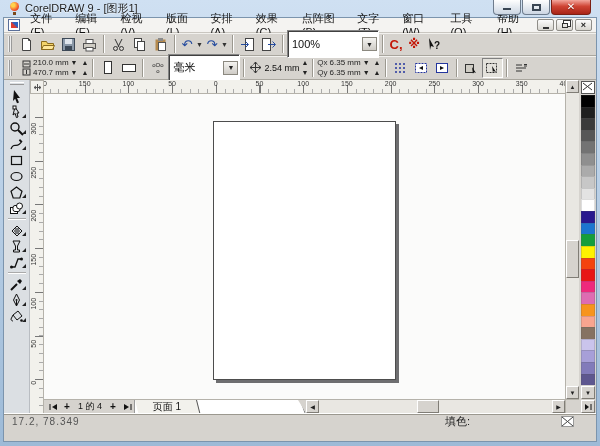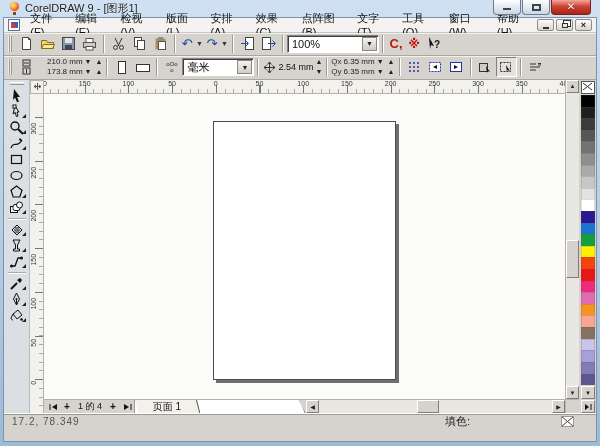--- a/index.html
+++ b/index.html
@@ -30,21 +30,21 @@
   .mdi-btn .rest{width:6px;height:5px;border:1px solid #333;box-shadow:2px -2px 0 -0px #fff,2px -2px 0 1px #333}
   .mdi-btn .xx{font-size:9px;line-height:1;color:#222;font-weight:bold}
   
   .toolrow{background:#d6d3ce;border-bottom:1px solid #a9a69e;box-shadow:inset 0 1px 0 #f2f1ee;display:flex;align-items:center;padding:0 3px}
   .stdbar{height:23px}
   .propbar{height:24px}
   .grip{width:4px;height:16px;border-left:2px ridge #eee;border-right:2px ridge #eee;margin:0 4px 0 1px}
   .tbtn{width:21px;height:20px;display:flex;align-items:center;justify-content:center;border:1px solid transparent}
   .tsep{width:2px;height:18px;border-left:1px solid #9b988f;border-right:1px solid #fff;margin:0 3px}
   .ddarrow{width:9px;height:20px;display:flex;align-items:center;justify-content:center;font-size:7px;color:#333}
-  .combo{height:18px;background:#fff;border:1px solid;border-color:#848484 #fff #fff #848484;box-shadow:inset 1px 1px 0 #404040;display:flex;align-items:center;position:relative}
+  .combo{height:28px;background:#fff;border:1px solid;border-color:#848484 #fff #fff #848484;box-shadow:inset 1px 1px 0 #404040;display:flex;align-items:center;position:relative}
   .combo .val{flex:1;padding:0 4px;font-size:11px}
   .combo .cbtn{width:15px;height:14px;margin-right:1px;background:linear-gradient(#f4f3f0,#cfccc6);border:1px solid #8b887f;display:flex;align-items:center;justify-content:center;font-size:7px;color:#222}
   .stack{display:flex;flex-direction:column;justify-content:center;font-size:8px;line-height:10px;color:#222}
   .stack .srow{display:flex;align-items:center;gap:2px;white-space:nowrap}
   .spin{font-size:7px;letter-spacing:1px;color:#222}
   .miniico{font-size:8px;color:#333}
   .red{color:#c41708;font-weight:bold}
   
   .main{height:334px;display:flex;align-items:stretch}
   .toolbox{width:26px;background:#dbdfe3;border-right:1px solid #b9bdc2;display:flex;flex-direction:column;align-items:center;padding-top:2px}
@@ -135,22 +135,22 @@
       <span class="mdi-doc"></span>
       <span id="menu-items" style="display:flex">
           <span class="menu-item">文件(F)</span>
           <span class="menu-item">编辑(E)</span>
           <span class="menu-item">检视(V)</span>
           <span class="menu-item">版面(L)</span>
           <span class="menu-item">安排(A)</span>
           <span class="menu-item">效果(C)</span>
           <span class="menu-item">点阵图(B)</span>
           <span class="menu-item">文字(T)</span>
+          <span class="menu-item">窗口(W)</span>
           <span class="menu-item">工具(O)</span>
-          <span class="menu-item">窗口(W)</span>
           <span class="menu-item">帮助(H)</span>
         </span>
       <span class="mdi-btns">
         <span class="mdi-btn">
             <span class="bar"></span>
           </span>
         <span class="mdi-btn">
             <span class="rest"></span>
           </span>
         <span class="mdi-btn">
@@ -260,27 +260,27 @@
               <path d="M2 4h5" stroke="#333"></path>
             </svg>
           </span>
         <span class="srow">
             <svg width="9" height="8">
               <rect x="1" y="1" width="7" height="6" fill="none" stroke="#333"></rect>
               <path d="M4.5 2v4" stroke="#333"></path>
             </svg>
           </span>
       </span>
-      <span class="stack" style="margin-left:16px">
+      <span class="stack" style="margin-left:2px">
         <span class="srow">
             <span>210.0 mm</span>
             <span class="spin">▼ ▲</span>
           </span>
         <span class="srow">
-            <span>173.8 mm</span>
+            <span>470.7 mm</span>
             <span class="spin">▼ ▲</span>
           </span>
       </span>
       <span class="tsep"></span>
       <span class="tbtn">
           <svg width="14" height="15">
             <rect x="3.5" y="1.5" width="7" height="12" fill="#fff" stroke="#333"></rect>
           </svg>
         </span>
       <span class="tbtn">

